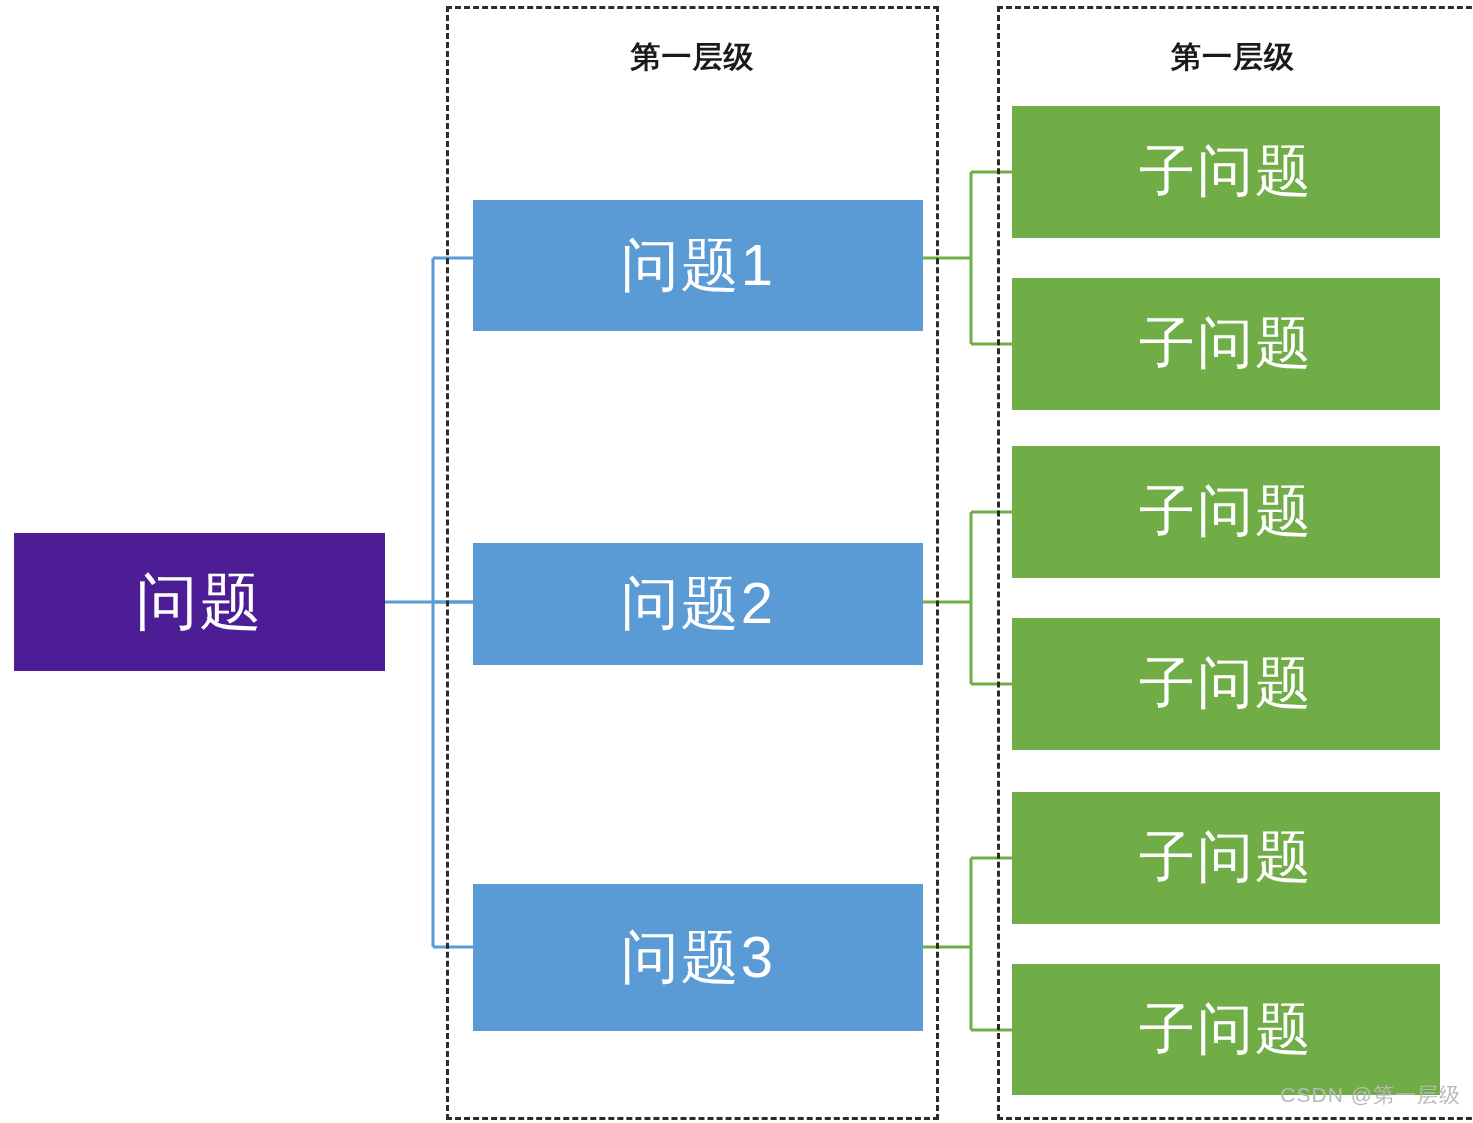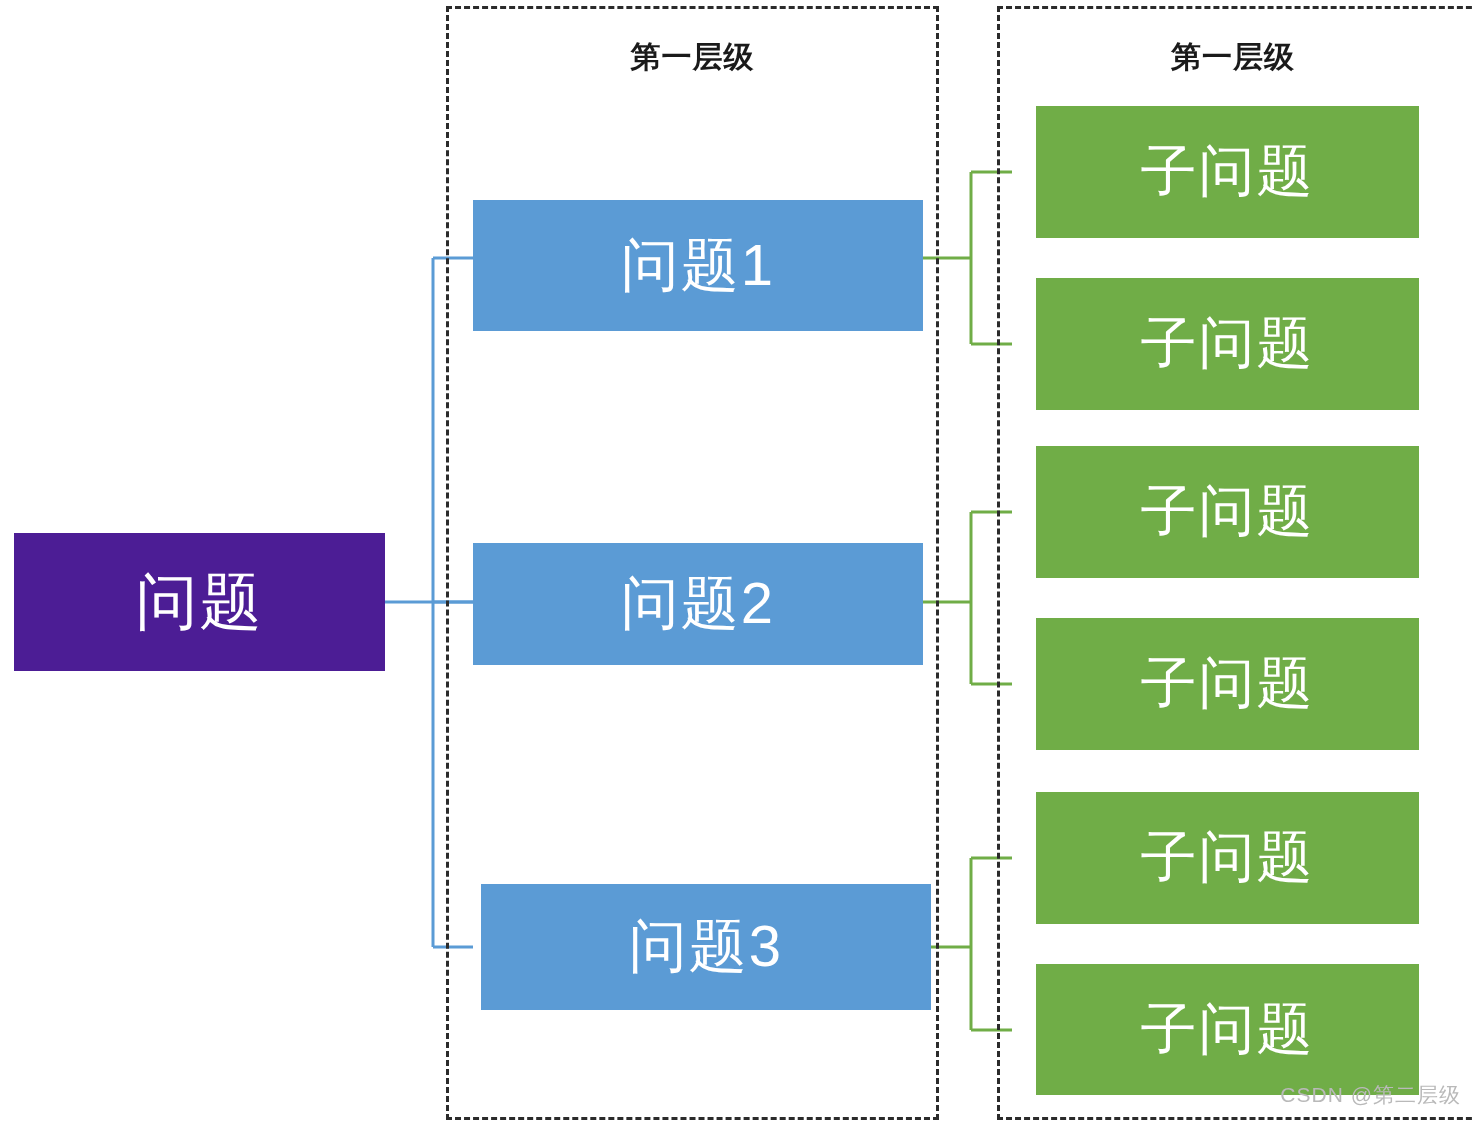--- a/index.html
+++ b/index.html
@@ -86,28 +86,27 @@
   .node-l1 {
     background: #5b9bd5;
     font-size: 58px;
     left: 473px;
     width: 450px;
   }
   .node-l2 {
     background: #70ad47;
     font-size: 56px;
     left: 1012px;
-    width: 383px;
-    margin-left: 24px;
+    width: 428px;
   }
 
   
   #node-l1-0 { top: 192px;  height: 131px; margin-top: 8px; }
   #node-l1-1 { top: 543px;  height: 122px; }
-  #node-l1-2 { top: 884px;  height: 126px; margin-left: 8px; }
+  #node-l1-2 { top: 884px;  height: 147px; }
 
   
   #node-l2-0 { top: 106px;  height: 132px; }
   #node-l2-1 { top: 278px;  height: 132px; }
   #node-l2-2 { top: 446px;  height: 132px; }
   #node-l2-3 { top: 618px;  height: 132px; }
   #node-l2-4 { top: 792px;  height: 132px; }
   #node-l2-5 { top: 964px;  height: 131px; }
 
   
@@ -171,15 +170,15 @@
   <div class="node node-l1" id="node-l1-1">问题2</div>
   <div class="node node-l1" id="node-l1-2">问题3</div>
 
   <div class="node node-l2" id="node-l2-0">子问题</div>
   <div class="node node-l2" id="node-l2-1">子问题</div>
   <div class="node node-l2" id="node-l2-2">子问题</div>
   <div class="node node-l2" id="node-l2-3">子问题</div>
   <div class="node node-l2" id="node-l2-4">子问题</div>
   <div class="node node-l2" id="node-l2-5">子问题</div>
 
-  <div id="watermark">CSDN @第二层级</div>
+  <div id="watermark">CSDN @第一层级</div>
 
 </div>
 
 </body></html>

